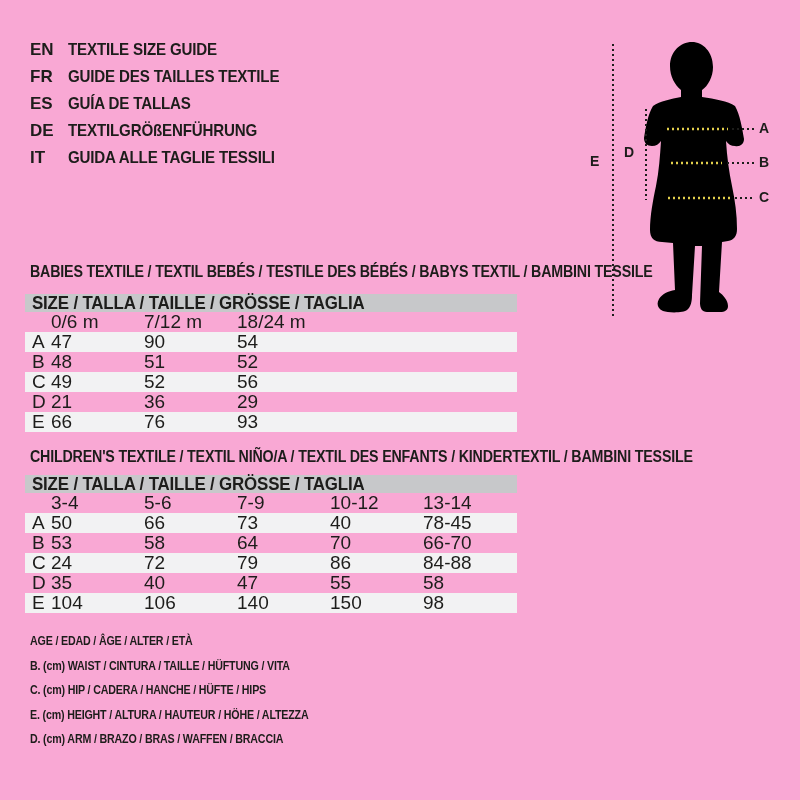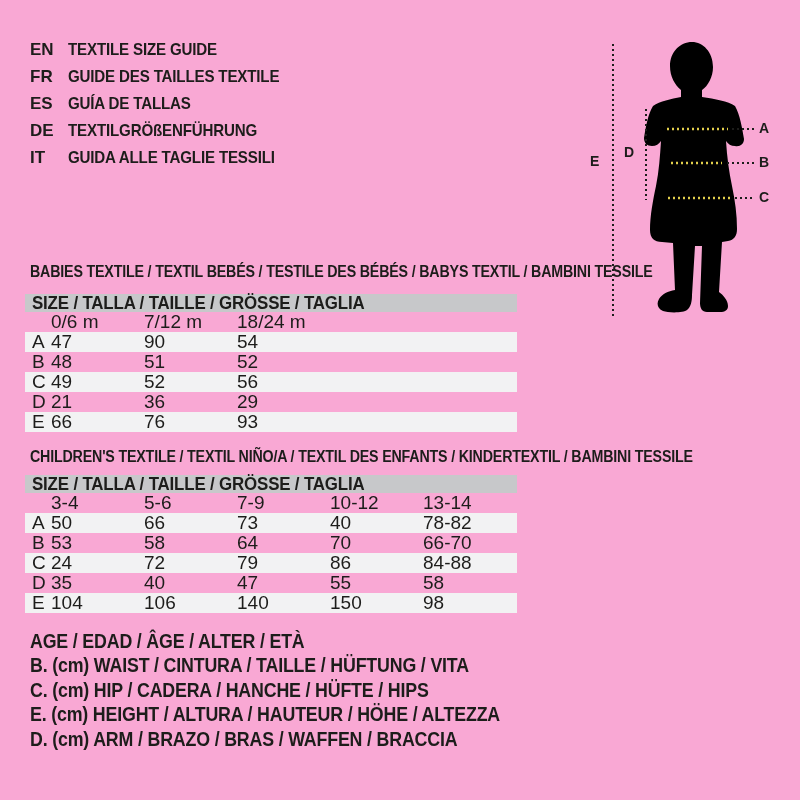--- a/index.html
+++ b/index.html
@@ -26,21 +26,21 @@
   #babies-table{top:294px;}
   #children-table{top:475px;}
   .size-bar{height:18px;background:#c7c8ca;display:flex;align-items:center;padding-left:7px;box-sizing:border-box;font-weight:700;}
   .thead,.trow{display:flex;height:20px;align-items:center;}
   .trow.odd{background:#f2f2f3;}
   .cl{flex:0 0 26px;padding-left:7px;box-sizing:border-box;}
   .c{flex:0 0 93px;text-align:left;}
 
   
   .legend{position:absolute;left:30px;top:629px;}
-  .legend-line{height:24.5px;display:flex;align-items:center;font-size:20px;font-weight:700;white-space:nowrap;}
+  .legend-line{height:24.5px;display:flex;align-items:center;font-size:12px;font-weight:700;white-space:nowrap;}
 
   
   .fig-svg{position:absolute;left:575px;top:30px;}
   .fig-label{position:absolute;font-size:14px;font-weight:700;line-height:15px;}
   #lbl-a{left:759px;top:121px;}
   #lbl-b{left:759px;top:155px;}
   #lbl-c{left:759px;top:190px;}
   #lbl-d{left:624px;top:145px;}
   #lbl-e{left:590px;top:154px;}
 </style>
@@ -190,21 +190,21 @@
       <span class="c">7-9</span>
       <span class="c">10-12</span>
       <span class="c">13-14</span>
     </div>
     <div class="trow odd">
       <span class="cl">A</span>
       <span class="c">50</span>
       <span class="c">66</span>
       <span class="c">73</span>
       <span class="c">40</span>
-      <span class="c">78-82</span>
+      <span class="c">78-45</span>
     </div>
     <div class="trow">
       <span class="cl">B</span>
       <span class="c">53</span>
       <span class="c">58</span>
       <span class="c">64</span>
       <span class="c">70</span>
       <span class="c">66-70</span>
     </div>
     <div class="trow odd">

